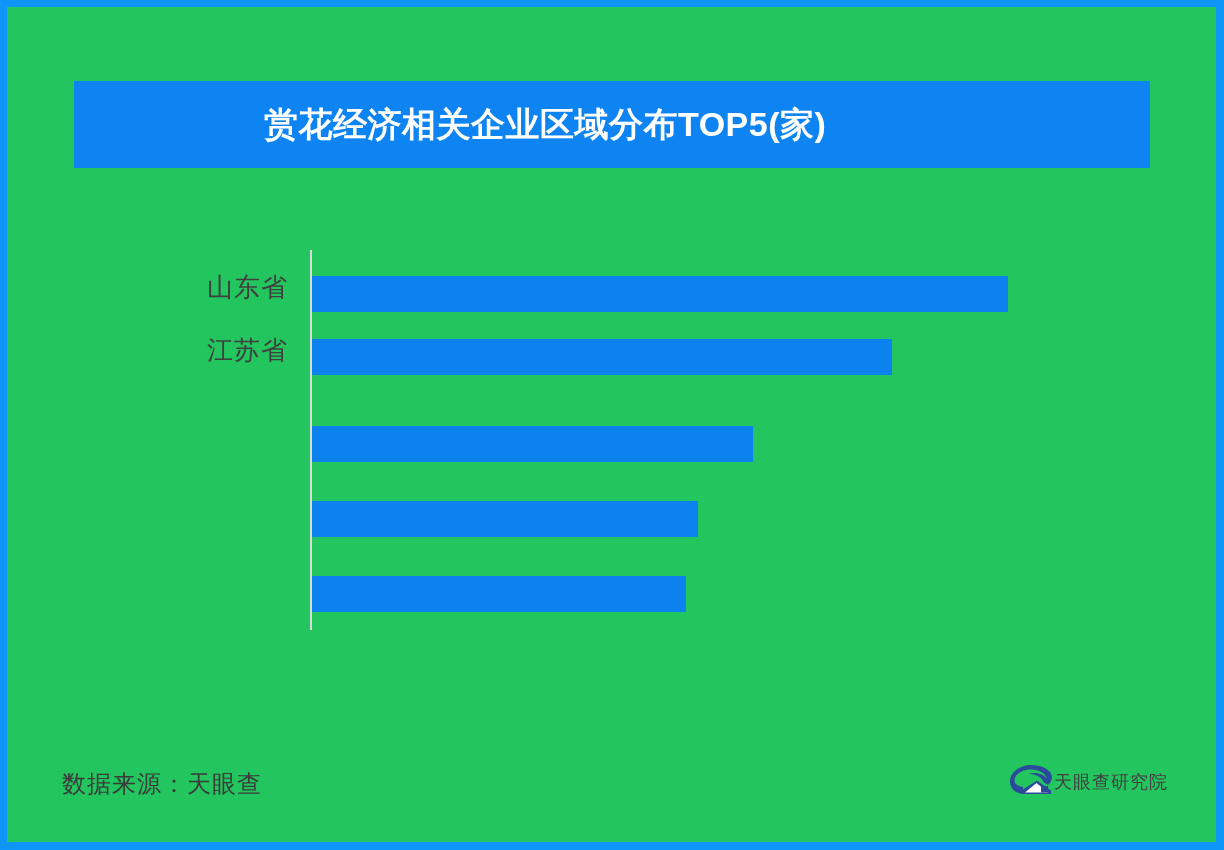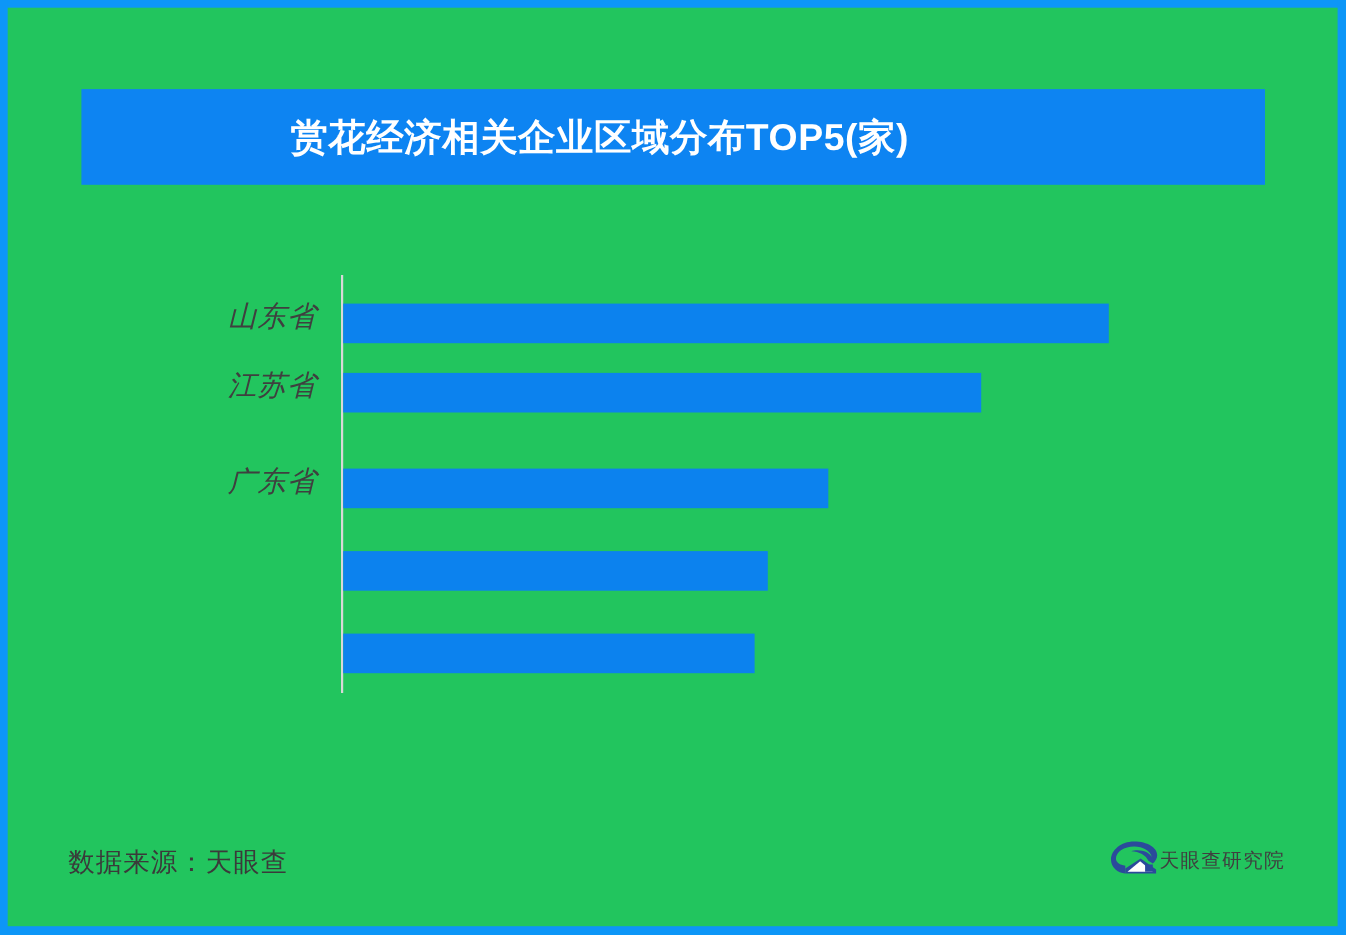--- a/index.html
+++ b/index.html
@@ -76,21 +76,20 @@
   .bar-label {
     position: absolute;
     left: 100px;
     top: 22px;
     width: 188px;
     text-align: right;
     font-size: 26px;
     color: #3f3f3f;
     letter-spacing: 1px;
     white-space: nowrap;
-    font-style: italic;
   }
   .bar-rect {
     position: absolute;
     left: 312px;
     top: 28px;
     height: 36px;
     background: #0c82ee;
   }
 
   
@@ -141,21 +140,20 @@
     <div id="bars-container">
         <div class="bar-row" style="top: 0px;">
           <div class="bar-label">山东省</div>
           <div class="bar-rect" title="山东省 8350" style="width: 696px; background: rgb(12, 130, 238);"></div>
         </div>
         <div class="bar-row" style="top: 63px;">
           <div class="bar-label">江苏省</div>
           <div class="bar-rect" title="江苏省 6960" style="width: 580px; background: rgb(12, 130, 238);"></div>
         </div>
         <div class="bar-row" style="top: 150px;">
-          <div class="bar-label">广东省</div>
           <div class="bar-rect" title="广东省 5290" style="width: 441px; background: rgb(12, 130, 238);"></div>
         </div>
         <div class="bar-row" style="top: 225px;">
           <div class="bar-rect" title="陕西省 4630" style="width: 386px; background: rgb(12, 130, 238);"></div>
         </div>
         <div class="bar-row" style="top: 300px;">
           <div class="bar-rect" title="安徽省 4490" style="width: 374px; background: rgb(12, 130, 238);"></div>
         </div>
       </div>
   </div>

